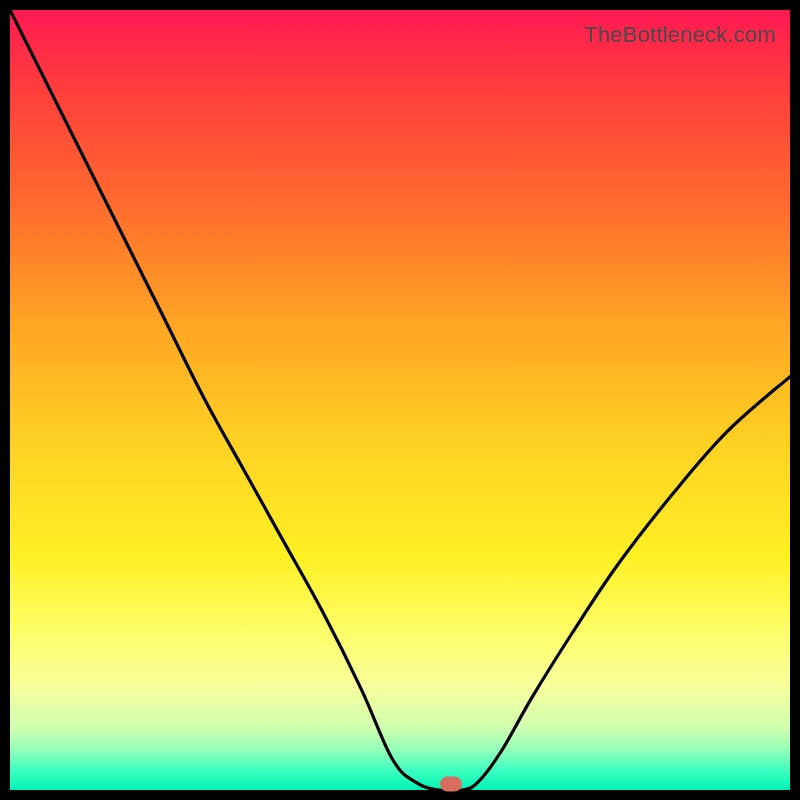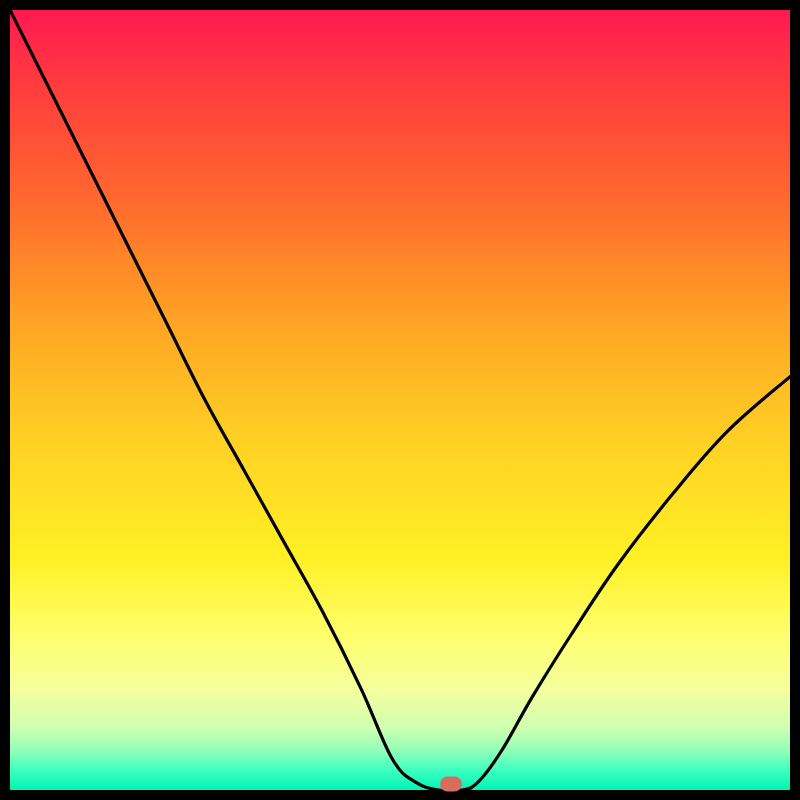--- a/index.html
+++ b/index.html
@@ -56,20 +56,21 @@
     border-radius: 8px;
     transform: translate(-50%, -50%);
   }
 </style>
 </head>
 <body>
 
 <div class="chart-container">
   <div class="plot-area">
 
+    <div class="watermark">TheBottleneck.com</div>
 
     <svg class="curve-svg" viewBox="0 0 780 780" preserveAspectRatio="none">
       <path fill="none" stroke="#000" stroke-width="3.2" stroke-linecap="round" stroke-linejoin="round" d="M 0 0 C 7.02 14.04, 24.96 49.92, 39 78 C 53.04 106.08, 63.96 127.92, 78 156 C 92.03999999999999 184.07999999999998, 102.96000000000001 205.92000000000002, 117 234 C 131.04 262.08, 141.96 283.92, 156 312 C 170.04 340.08, 180.96 363.324, 195 390 C 209.04 416.676, 219.96 434.92800000000005, 234 460.20000000000005 C 248.04 485.47200000000004, 258.96 505.128, 273 530.4 C 287.04 555.672, 297.96 573.924, 312 600.6 C 326.04 627.2760000000001, 338.364 651.924, 351 678.6 C 363.636 705.2760000000001, 372.37199999999996 731.952, 382.2 748.8 C 392.028 765.6479999999999, 397.176 766.5840000000001, 405.6 772.2 C 414.02400000000006 777.816, 420.5760000000001 778.596, 429.00000000000006 780 C 437.42400000000004 781.404, 445.38 781.404, 452.4 780 C 459.41999999999996 778.596, 460.98 779.22, 468 772.2 C 475.02 765.1800000000001, 481.572 756.444, 491.4 741 C 501.22799999999995 725.556, 509.964 707.4599999999999, 522.6 686.4 C 535.236 665.34, 546.1560000000001 647.868, 561.6 624 C 577.044 600.132, 590.148 579.072, 608.4 553.8 C 626.6519999999999 528.5279999999999, 643.344 507.468, 663 483.6 C 682.656 459.732, 696.5400000000001 442.26, 717.6 421.2 C 738.66 400.14, 768.768 376.428, 780 366.59999999999997" id="curvePath"></path>
     </svg>
 
     <div class="marker" id="marker" style="left: 440.7px; top: 774px;"></div>
 
   </div>
 </div>
 

